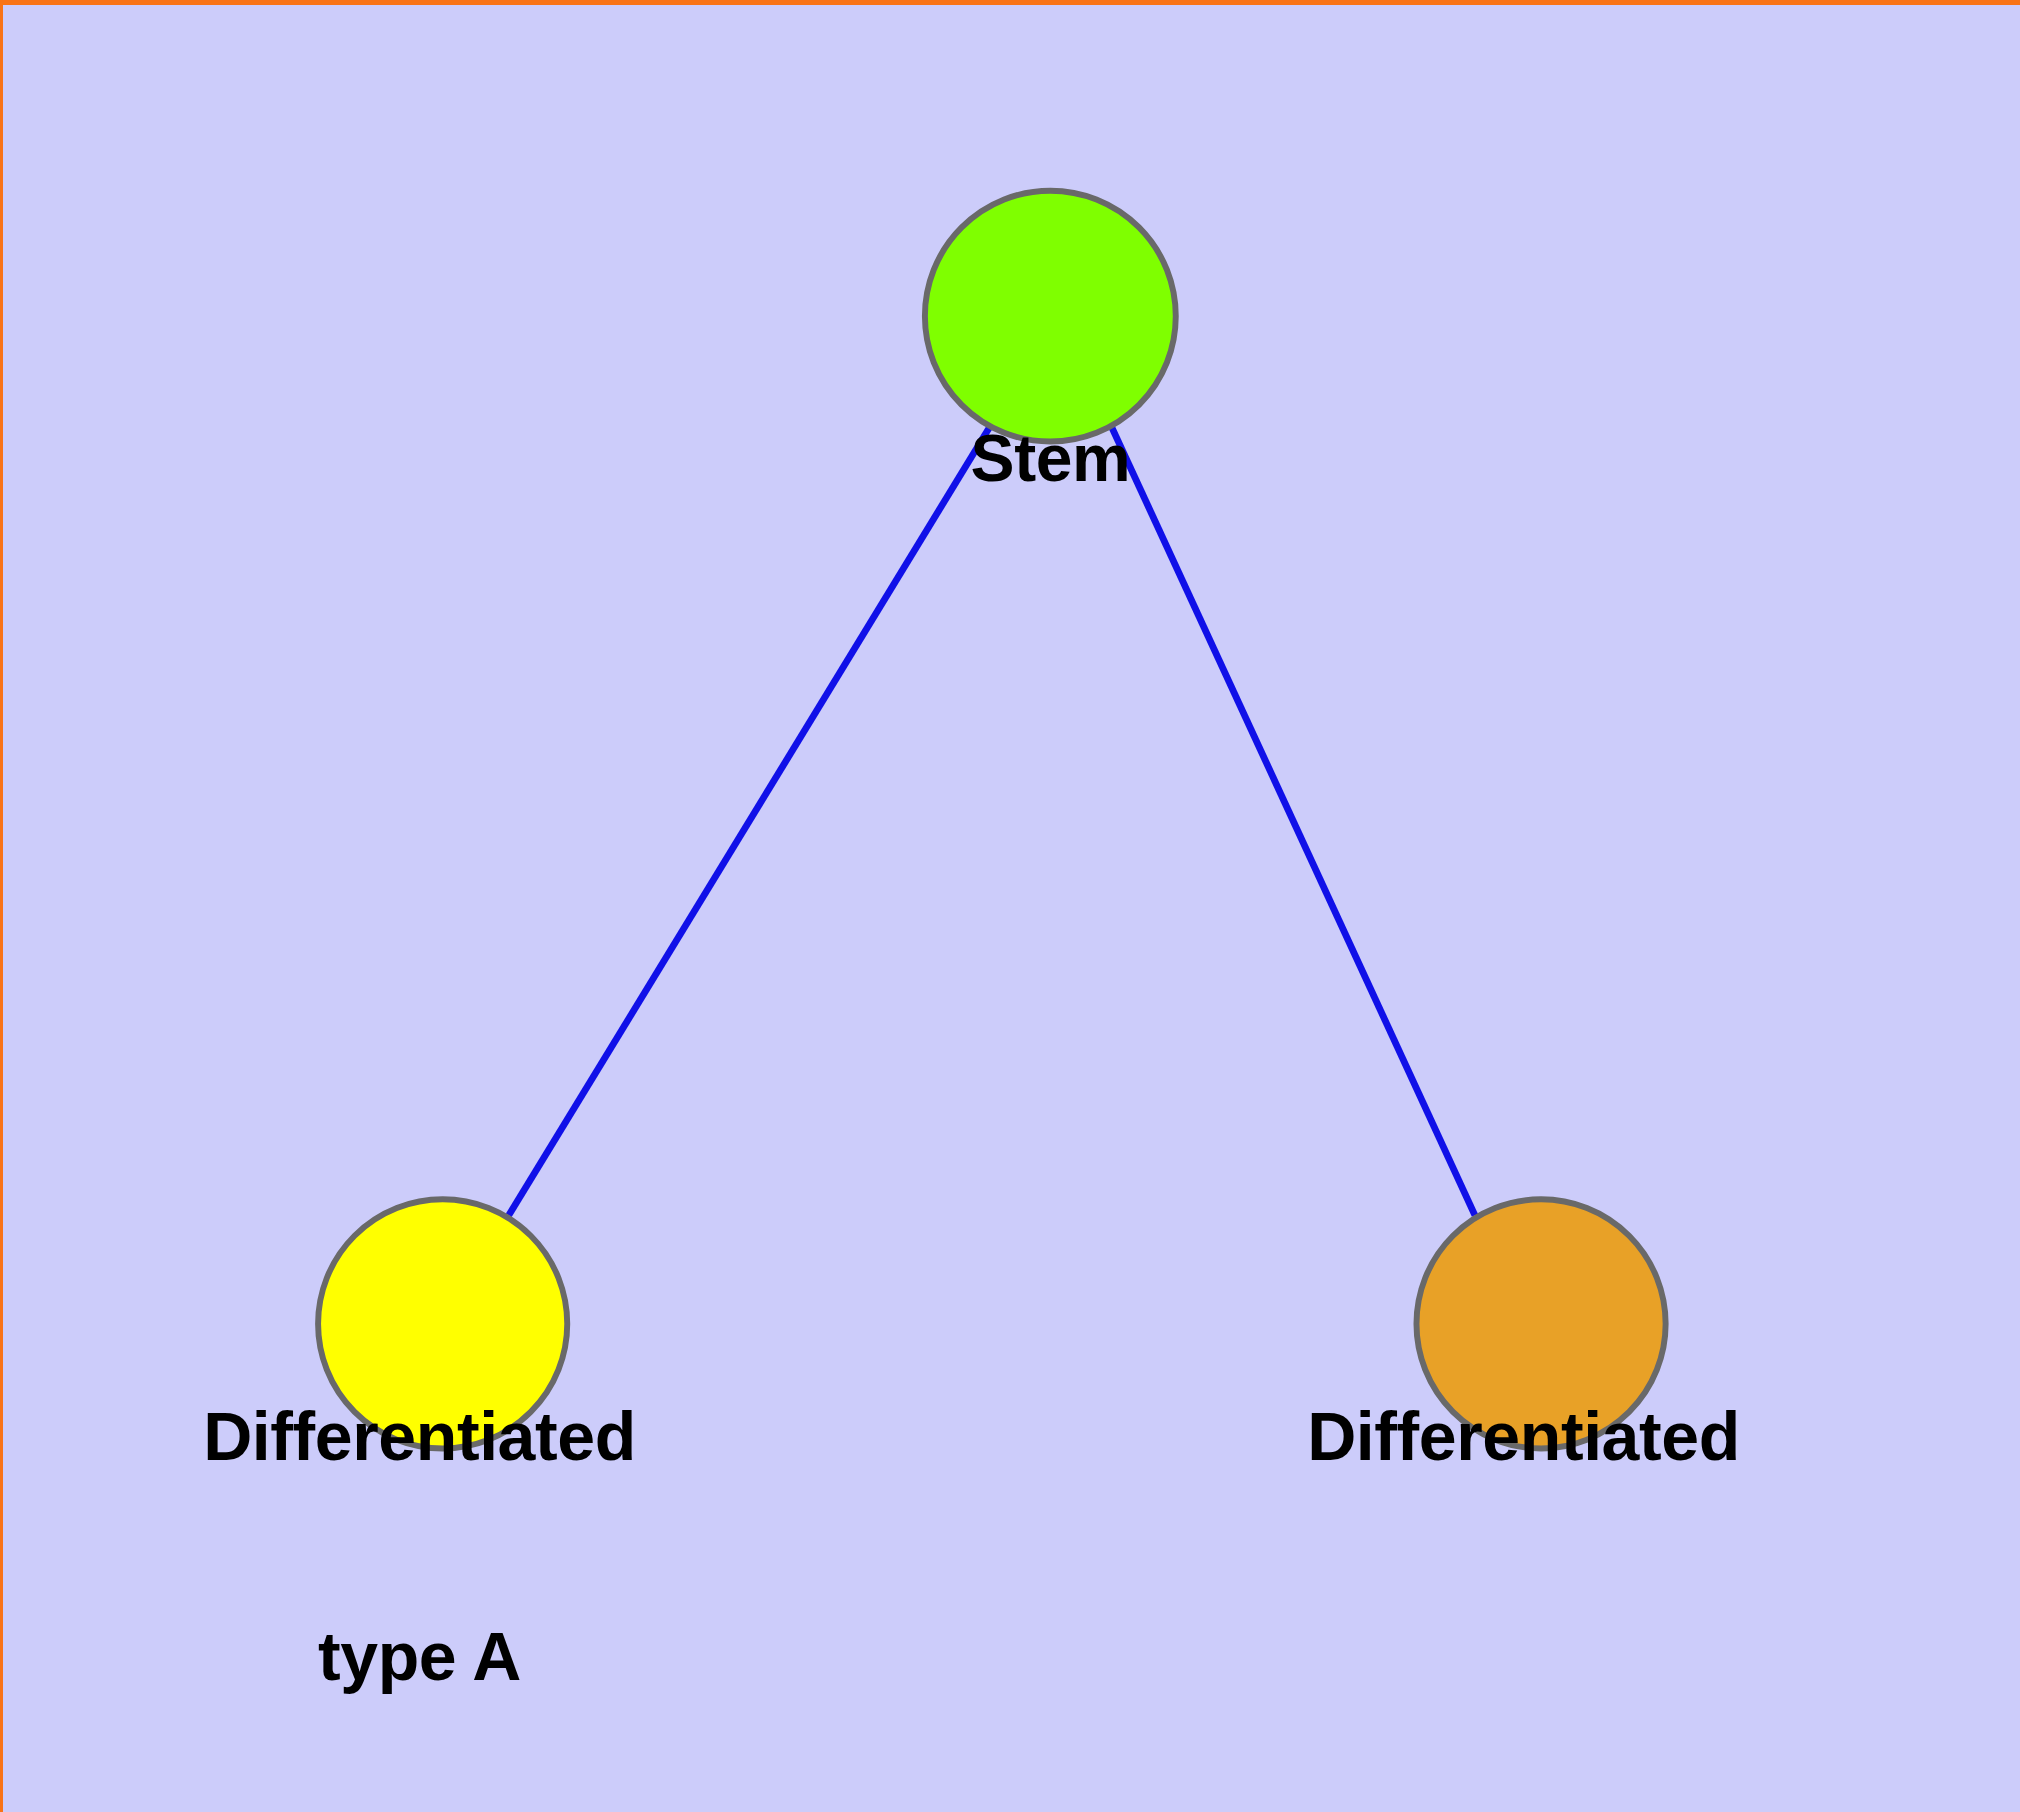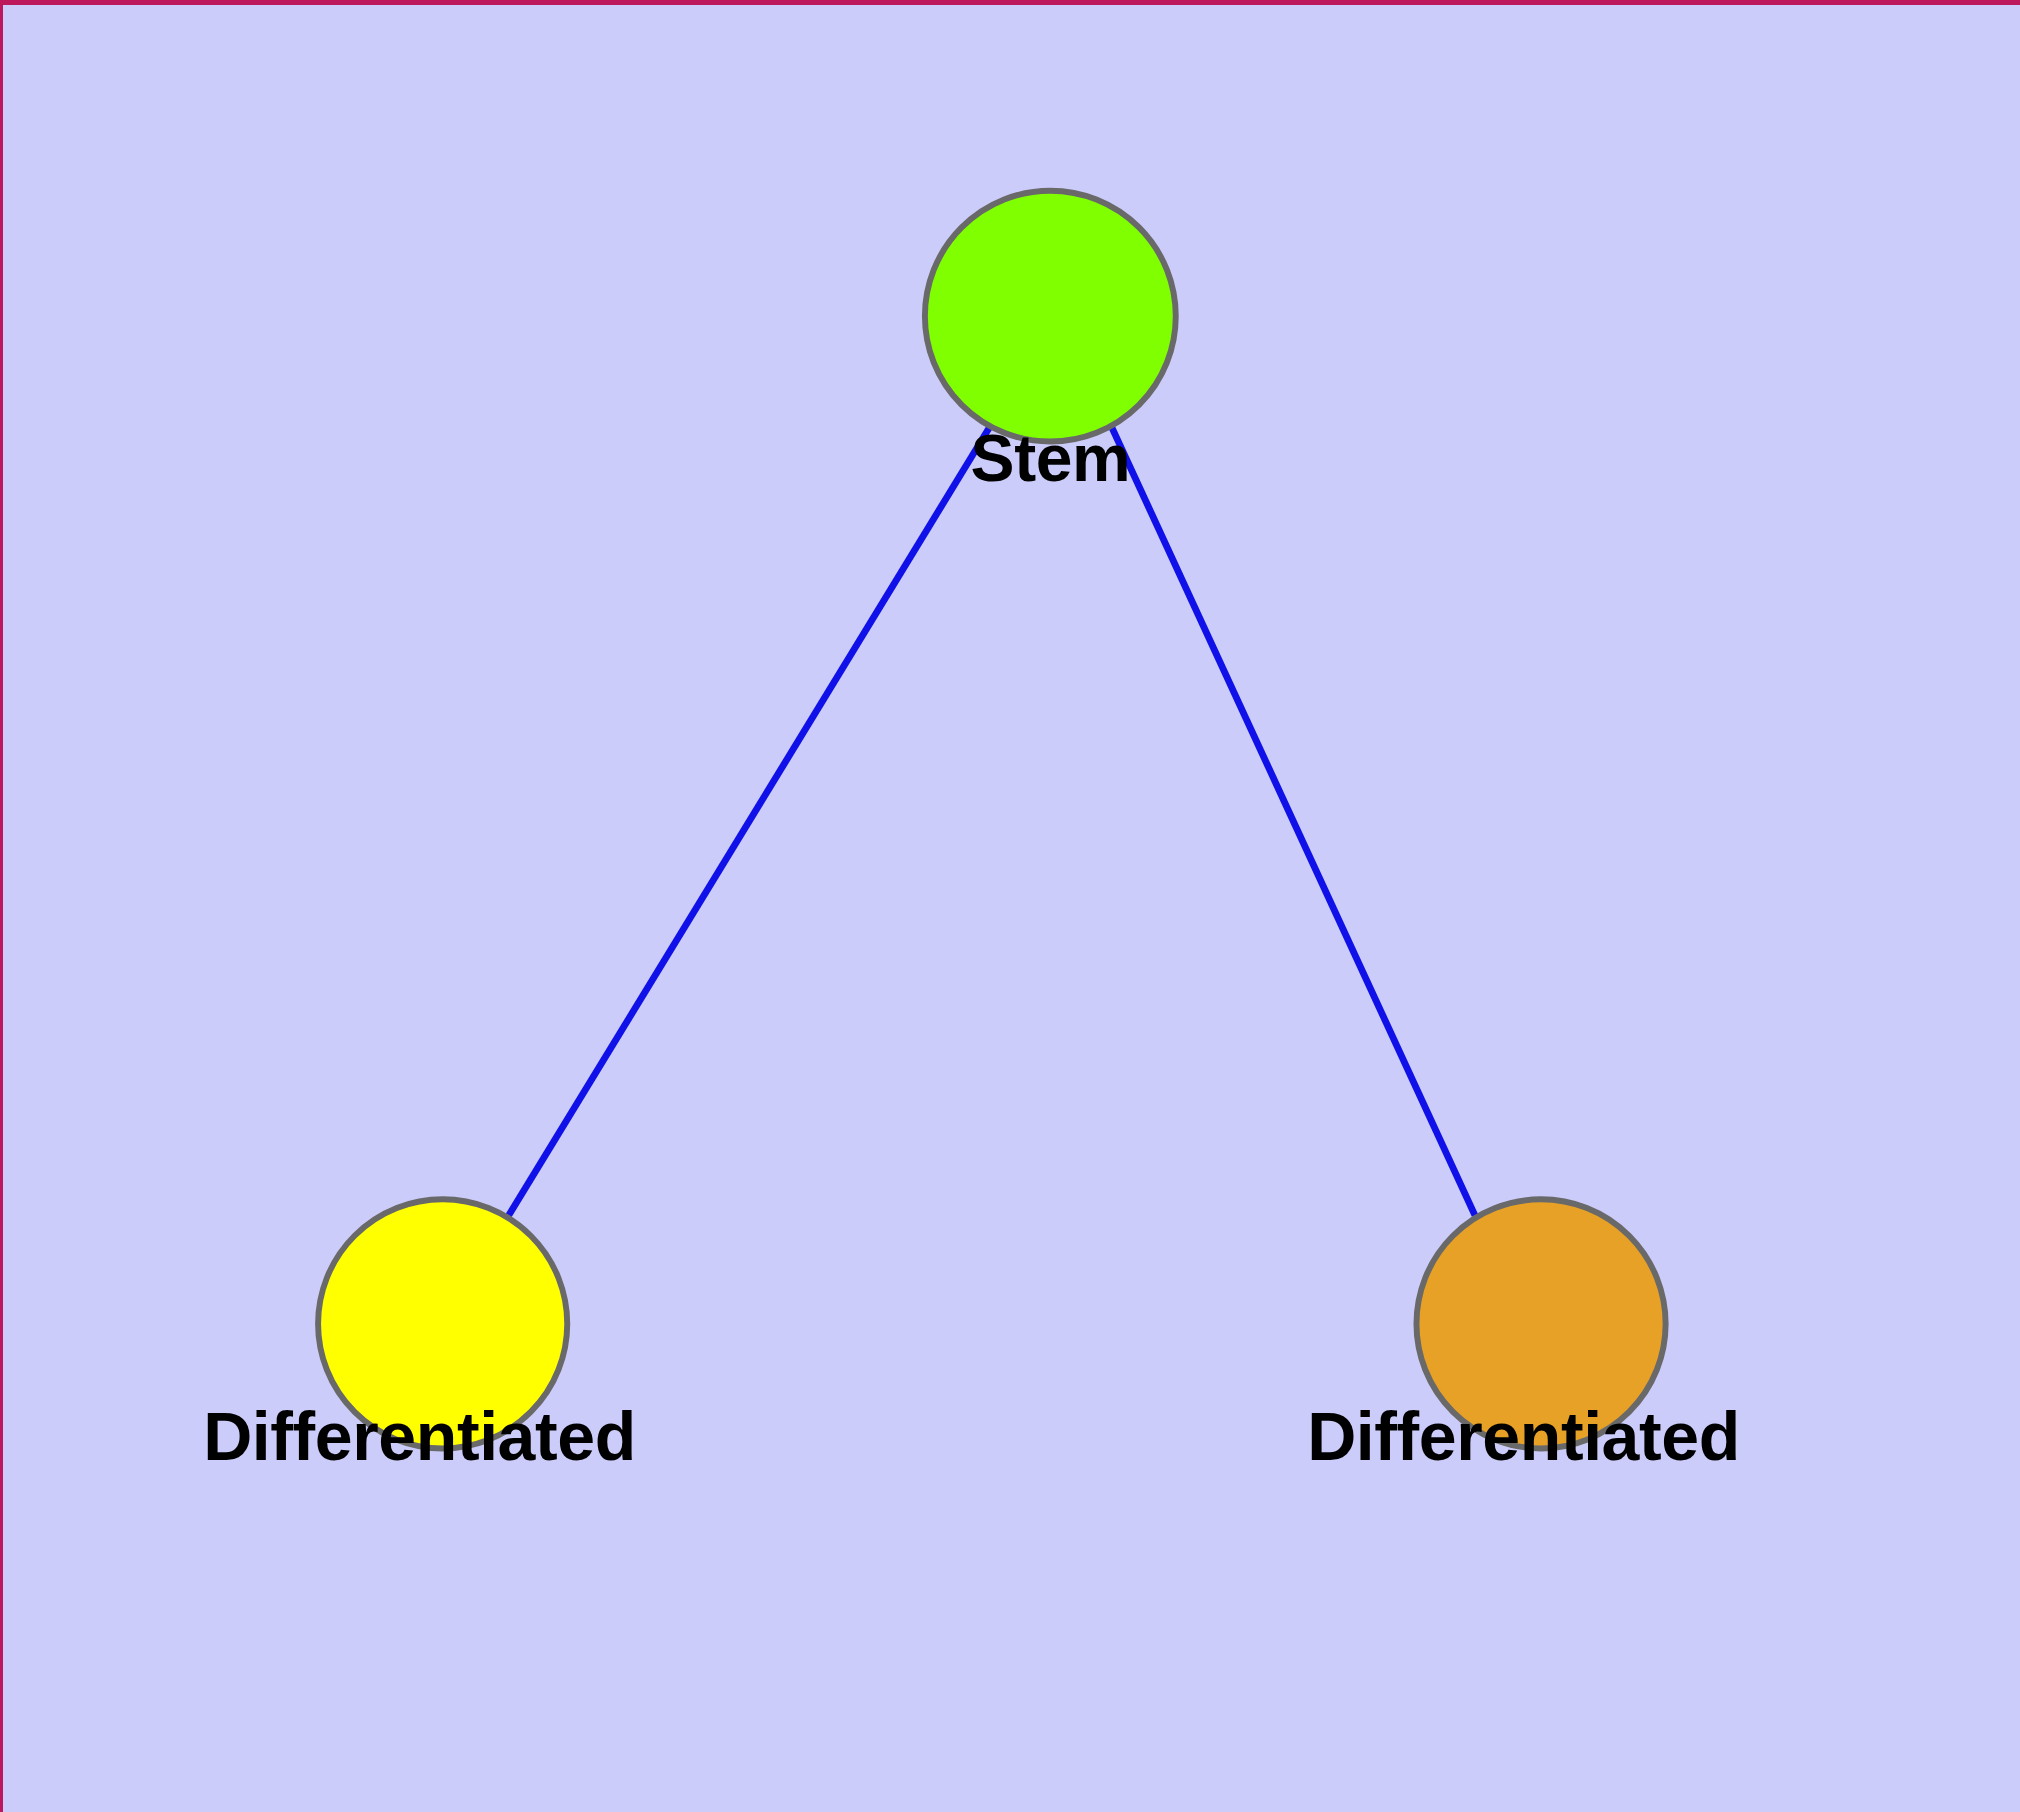--- a/index.html
+++ b/index.html
@@ -5,21 +5,21 @@
 <style>
   html, body {
     margin: 0;
     padding: 0;
     background: #ffffff;
   }
   #stage {
     position: relative;
     width: 2021px;
     height: 1812px;
-    background: #be185d;
+    background: #f97316;
     overflow: hidden;
     font-family: "Liberation Sans", "DejaVu Sans", sans-serif;
   }
   #canvas-bg {
     position: absolute;
     left: 2.5px;
     top: 5.1px;
     width: 2018px;
     height: 1807px;
     background: #ccccfa;
@@ -68,20 +68,21 @@
       <circle cx="1818" cy="1562" r="147" fill="#e8a127" stroke="#696969" stroke-width="7"></circle>
     </g>
   </svg>
 
   <div class="node-label label-stem" style="left: 796px; top: 280px;">
     <div>Stem</div>
   </div>
 
   <div class="node-label label-leaf" style="left: 38px; top: 1253px;">
     <div>Differentiated</div>
+    <div>type A</div>
   </div>
 
   <div class="node-label label-leaf" style="left: 1142px; top: 1253px;">
     <div>Differentiated</div>
   </div>
 
 </div>
 
 
 </body></html>

